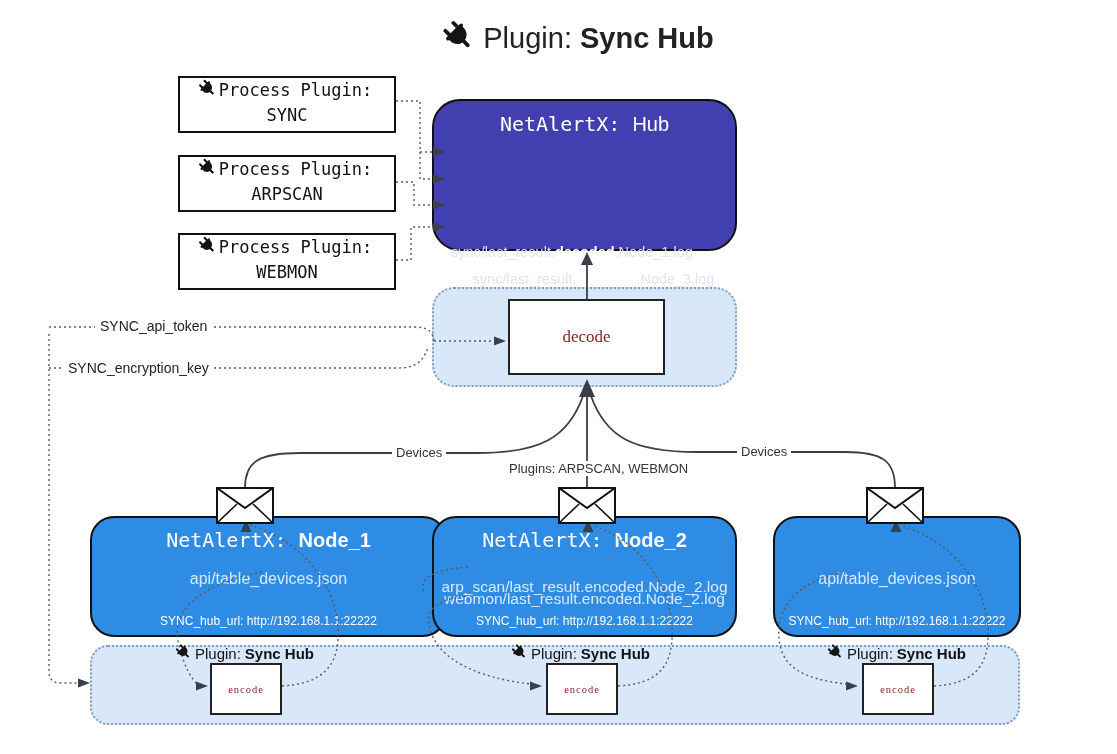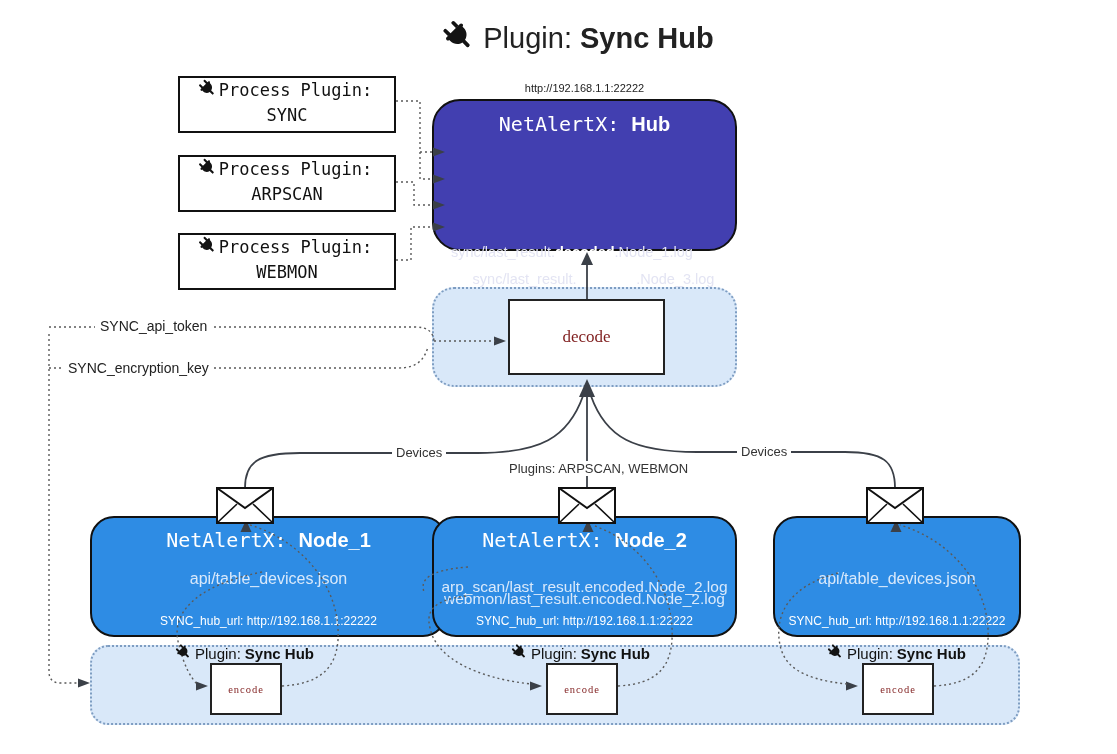--- a/index.html
+++ b/index.html
@@ -33,21 +33,21 @@
   
   .hub-url { left:432px; top:82px; width:305px; text-align:center; font-size:11px; color:#222; z-index:3; }
   .hub-box {
     left:432px; top:99px; width:305px; height:152px;
     background:#423fb0; border:2px solid #111; border-radius:28px; z-index:1;
   }
   .hub-title {
     position:absolute; left:0; top:11px; width:100%; text-align:center;
     font-family:"DejaVu Sans Mono","Liberation Mono",monospace; font-size:20px; color:#fff;
   }
-  .hub-title .bold { font-family:"Liberation Sans",sans-serif; font-weight:bold;text-align:center; }
+  .hub-title .bold { font-family:"Liberation Sans",sans-serif; font-weight:normal;text-align:center; }
   .hub-log { position:absolute; left:17px; width:285px; font-size:14.5px; color:#e3e4f3; white-space:nowrap; }
   .hub-log b { color:#fff; }
   .hub-log.l0 { top:143px; } .hub-log.l1 { top:170px;text-align:center; }
   .hub-log.l2 { top:196px; } .hub-log.l3 { top:218px; }
 
   
   .decode-wrap {
     left:432px; top:287px; width:305px; height:100px;
     background:#d9e8f9; border:2px dotted #7e9dc2; border-radius:22px; z-index:1;
   }
@@ -142,21 +142,20 @@
   <div class="abs pp-box" style="top:233px">
     <span class="row1">
       <span class="plug-icon"><svg width="15" height="17" viewBox="0 0 384 512">
             <path fill="#141414" d="M320 32c0-17.7-14.3-32-32-32s-32 14.3-32 32v96h64V32zM128 32c0-17.7-14.3-32-32-32S64 14.3 64 32v96h64V32zM0 160c0-17.7 14.3-32 32-32H352c17.7 0 32 14.3 32 32s-14.3 32-32 32v32c0 77.4-55 142-128 156.8V480c0 17.7-14.3 32-32 32s-32-14.3-32-32V380.8C87 366 32 301.4 32 224V192c-17.7 0-32-14.3-32-32z"></path>
           </svg></span>
       <span>Process Plugin:</span>
     </span>
     <span>WEBMON</span>
   </div>
 
-  <div class="abs hub-url">http://192.168.1.1:22222</div>
   <div class="abs hub-box">
     <div class="hub-title">
       <span>NetAlertX: </span><span class="bold">Hub</span>
     </div>
     <div class="hub-log l0"><span>sync/last_result.</span><b>decoded</b><span>.Node_1.log</span></div>
     <div class="hub-log l1"><span>sync/last_result.</span><b>decoded</b><span>.Node_3.log</span></div>
     <div class="hub-log l2"><span>arp_scan/last_result.</span><b>decoded</b><span>.Node_2.log</span></div>
     <div class="hub-log l3"><span>webmon/last_result.</span><b>decoded</b><span>.Node_2.log</span></div>
   </div>
 

